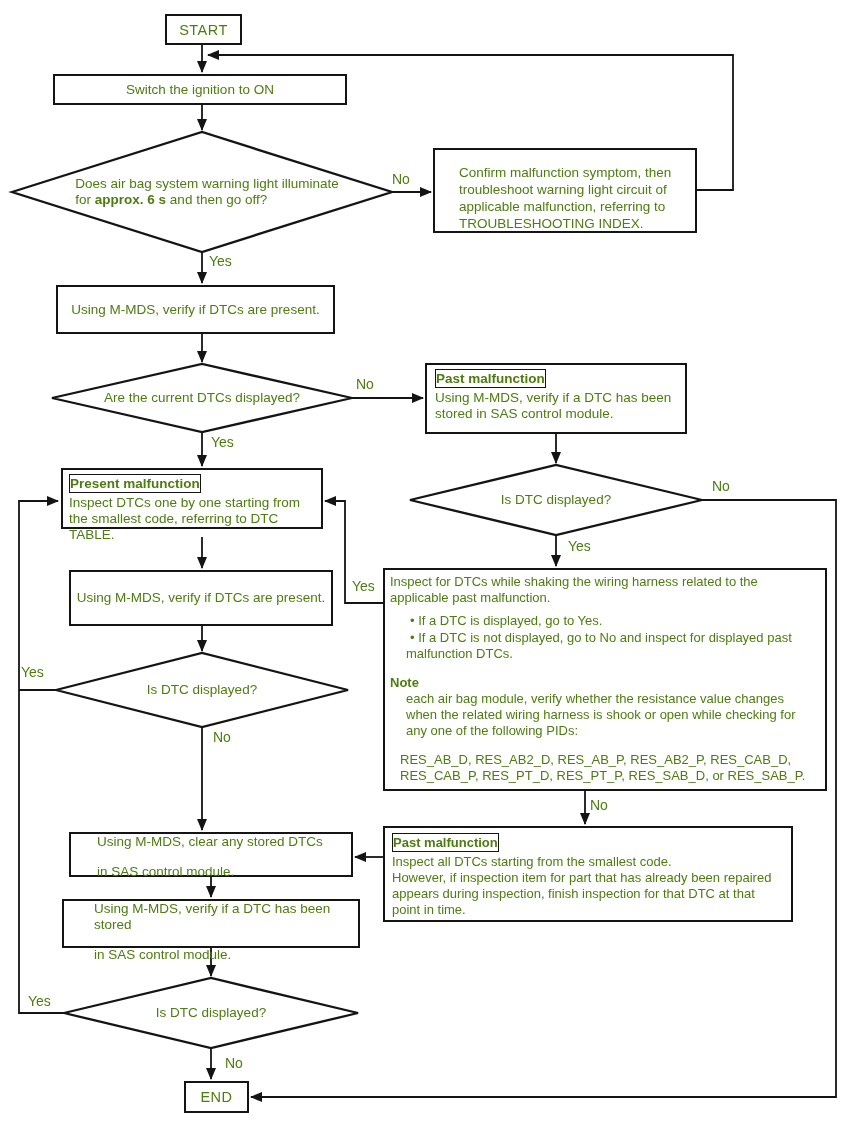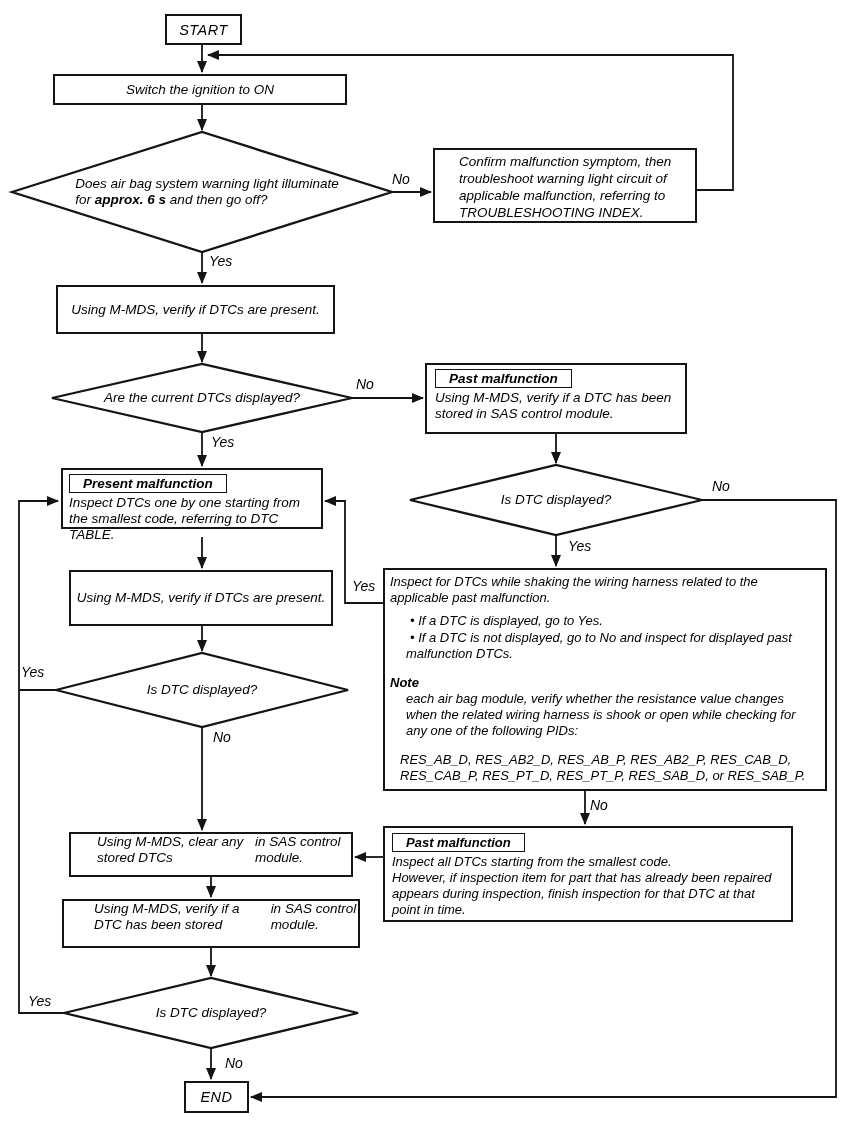--- a/index.html
+++ b/index.html
@@ -1,36 +1,36 @@
 <!DOCTYPE html>
 <html><head>
 <meta charset="utf-8">
 <style>
   html,body{margin:0;padding:0;background:#fff;}
   .stage{
     position:relative;width:847px;height:1124px;background:#fff;
-    font-family:"Liberation Sans",sans-serif;color:#000000;overflow:hidden;font-style:italic;
+    font-family:"Liberation Sans",sans-serif;color:#4d7c0f;overflow:hidden;
   }
   svg.wires{position:absolute;left:0;top:0;z-index:1;}
   .wire{fill:none;stroke:#141414;stroke-width:1.8px;}
   .diamond{fill:#fff;stroke:#141414;stroke-width:2.3px;}
   .box{
     position:absolute;z-index:2;background:#fff;border:2px solid #141414;
     box-sizing:border-box;font-size:13.5px;line-height:16px;
   }
   .center{display:flex;align-items:center;justify-content:center;text-align:center;}
-  .vcenter{display:flex;flex-direction:row;justify-content:center;}
+  .vcenter{display:flex;flex-direction:column;justify-content:space-between;gap:14px;}
   .dtext{
     position:absolute;z-index:2;transform:translate(-50%,-50%);
     font-size:13.5px;line-height:16px;white-space:nowrap;
   }
   .lbl{position:absolute;z-index:2;font-size:14px;line-height:15px;white-space:nowrap;}
   .tag{
     display:inline-block;border:1.5px solid #141414;font-weight:bold;
-    padding:0 13px;line-height:17px;margin-bottom:2px;
+    padding:0 0;line-height:17px;margin-bottom:2px;
   }
   .small{font-size:13px;line-height:16px;}
   .shake-box .in1{padding-left:4px;margin-left:16px;}
   .shake-box .in2{padding-left:16px;}
   .shake-box .pids{padding-left:10px;}
   .mt7{margin-top:7px;} .mt3{margin-top:13px;} .mt1{margin-top:1px;}
   .bold{font-weight:bold;}
   .startend{font-size:14.5px;letter-spacing:.5px;}
 </style>
 </head>
@@ -76,21 +76,21 @@
   </svg>
 
   <div class="box center startend" style="left:165px;top:14px;width:77px;height:31px;">
     <span>START</span>
   </div>
 
   <div class="box center" style="left:53px;top:74px;width:294px;height:31px;">
     <span>Switch the ignition to ON</span>
   </div>
 
-  <div class="box" style="left:433px;top:148px;width:264px;height:75px;padding:3px 6px 6px 24px;line-height:17px;">
+  <div class="box" style="left:433px;top:148px;width:264px;height:85px;padding:14px 6px 6px 24px;line-height:17px;">
     <div>Confirm malfunction symptom, then</div>
     <div>troubleshoot warning light circuit of</div>
     <div>applicable malfunction, referring to</div>
     <div>TROUBLESHOOTING INDEX.</div>
   </div>
 
   <div class="box center" style="left:56px;top:285px;width:279px;height:49px;">
     <span>Using M-MDS, verify if DTCs are present.</span>
   </div>
 

